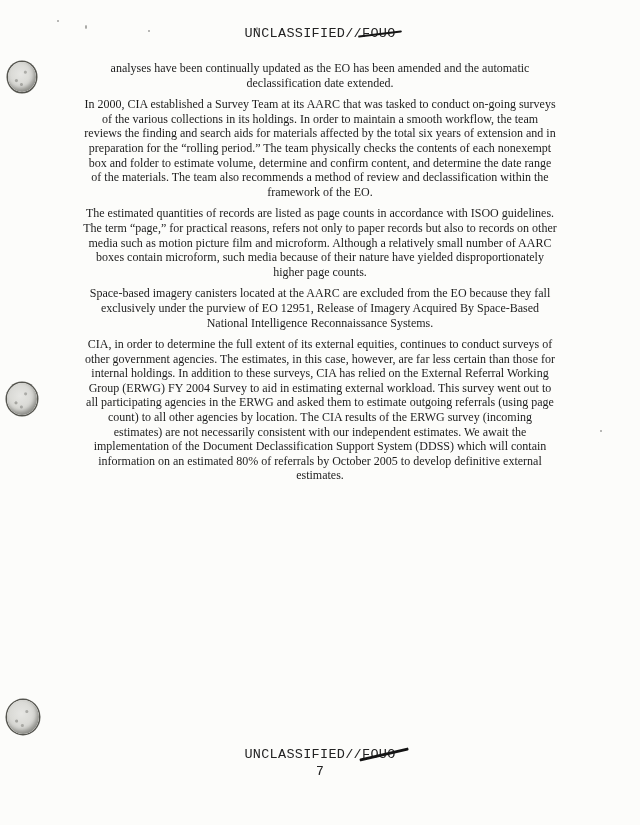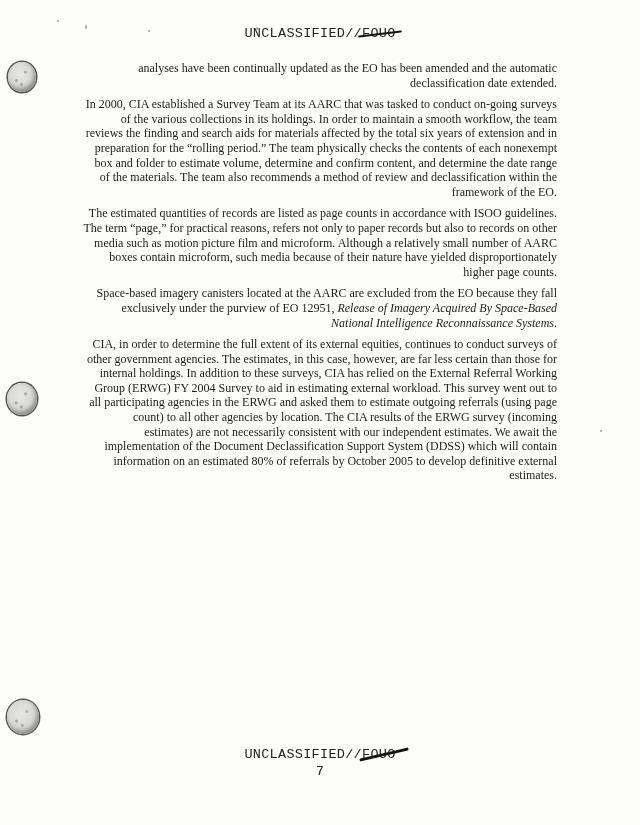--- a/index.html
+++ b/index.html
@@ -61,24 +61,24 @@
   }
 
   
   .body-text {
     position: absolute;
     top: 61px;
     left: 83px;
     width: 474px;
     font-size: 12px;
     line-height: 14.6px;
-    text-align: right;
+    text-align: center;
   }
   .body-text p { margin: 0 0 7px 0; }
-  .italic { font-style: italic; }
+  .italic { }
 
   
   .hole {
     position: absolute;
     border-radius: 50%;
     background:
       radial-gradient(circle at 30% 62%, rgba(120,120,115,0.55) 0 1px, transparent 2px),
       radial-gradient(circle at 62% 34%, rgba(120,120,115,0.5) 0 1px, transparent 2px),
       radial-gradient(circle at 48% 75%, rgba(110,110,105,0.45) 0 1px, transparent 2px),
       radial-gradient(circle at 45% 40%, #e6e6e3 0%, #d8d8d4 50%, #c0c0bb 80%, #91918c 97%);

